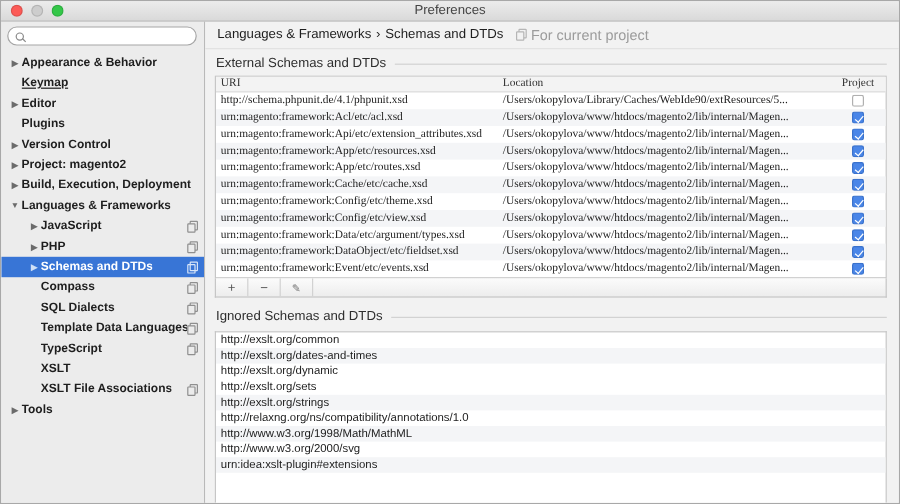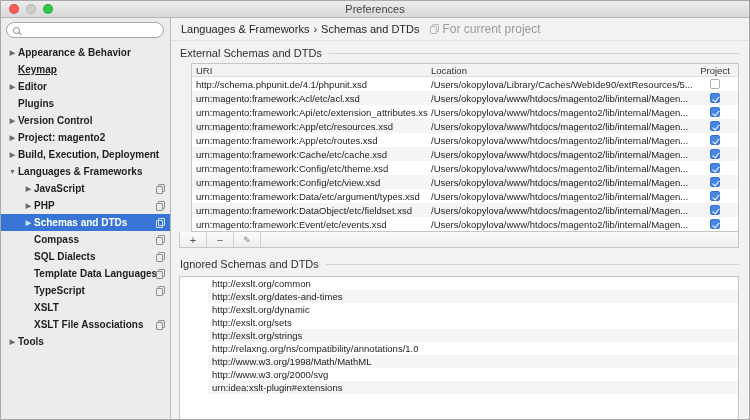--- a/index.html
+++ b/index.html
@@ -40,40 +40,40 @@
   .breadcrumb { font-size:11px; font-weight:normal; color:#1e1e1e; white-space:nowrap; }
   .crumb-sep { margin:0 4px; color:#1e1e1e; }
   .context-note { margin-left:10px; display:flex; align-items:center; gap:4px; font-size:12px; color:#9b9b9b; white-space:nowrap; }
   .proj-note-icon { width:9px; height:10px; position:relative; flex:0 0 9px; }
   .proj-note-icon::before { content:""; position:absolute; right:0; top:0; width:5px; height:6px; border:1px solid #b5b5b5; border-radius:1px; }
   .proj-note-icon::after { content:""; position:absolute; left:0; bottom:0; width:5px; height:6px; border:1px solid #b5b5b5; background:#f2f2f2; border-radius:1px; }
 
   .section-sep { display:flex; align-items:center; margin:5px 10px 3px 9px; height:14px; font-size:11px; color:#2e2e2e; white-space:nowrap; }
   .section-sep .line { flex:1; height:1px; background:#d2d2d2; margin-left:7px; }
 
-  .table { margin:0 10px 0 20px; border:1px solid #c6c6c6; background:#fff; font-size:9.5px; }
+  .table { margin:0 10px 0 8px; border:1px solid #c6c6c6; background:#fff; font-size:9.5px;font-family:Liberation Serif, serif; }
   .thead { display:flex; height:13px; align-items:center; background:#f3f3f3; border-bottom:1px solid #dcdcdc; color:#333; }
   .cell { overflow:hidden; white-space:nowrap; }
   .col-uri { width:236px; flex:0 0 236px; padding-left:4px; }
   .col-loc { flex:1; padding-left:3px; }
   .col-proj { width:46px; flex:0 0 46px; display:flex; justify-content:center; align-items:center; }
   .thead .col-proj { display:block; text-align:center; }
   .trow { display:flex; height:14px; align-items:center; color:#1c1c1c; }
   .trow.alt { background:#f4f5f7; }
 
   .checkbox { width:10px; height:10px; border:1px solid #b0b0b0; border-radius:2px; background:#fff; position:relative; display:inline-block; }
   .checkbox.checked { background:var(--chk,#4a86e8); border-color:#3a72cc; }
   .checkbox.checked::after { content:""; position:absolute; left:3px; top:0.5px; width:3px; height:6px; border:solid #fff; border-width:0 1.5px 1.5px 0; transform:rotate(40deg); }
 
   .tbl-toolbar { margin:0 10px 0 8px; height:16px; flex:0 0 16px; border:1px solid #c6c6c6; border-top:0; background:linear-gradient(#fbfbfb,#ededed); display:flex; }
   .tbtn { width:27px; flex:0 0 27px; border-right:1px solid #d2d2d2; display:flex; align-items:center; justify-content:center; font-size:11px; color:#555; cursor:default; }
   .tbtn.edit { font-size:9px; color:#777; }
 
   .ilist { margin:2px 10px 0 8px; border:1px solid #c6c6c6; border-bottom:0; background:#fff; flex:1; overflow:hidden; font-size:9.5px; }
-  .irow { height:13px; line-height:13px; padding-left:4px; color:#1c1c1c; white-space:nowrap; overflow:hidden;margin-left:28px; }
+  .irow { height:13px; line-height:13px; padding-left:4px; color:#1c1c1c; white-space:nowrap; overflow:hidden; }
   .irow.alt { background:#f4f5f7; }
 </style>
 </head>
 <body>
 
 <div class="window">
   <div class="titlebar">
     <div class="traffic">
       <span class="light" style="background: rgb(252, 91, 87);"></span>
       <span class="light" style="background: rgb(205, 205, 205);"></span>

